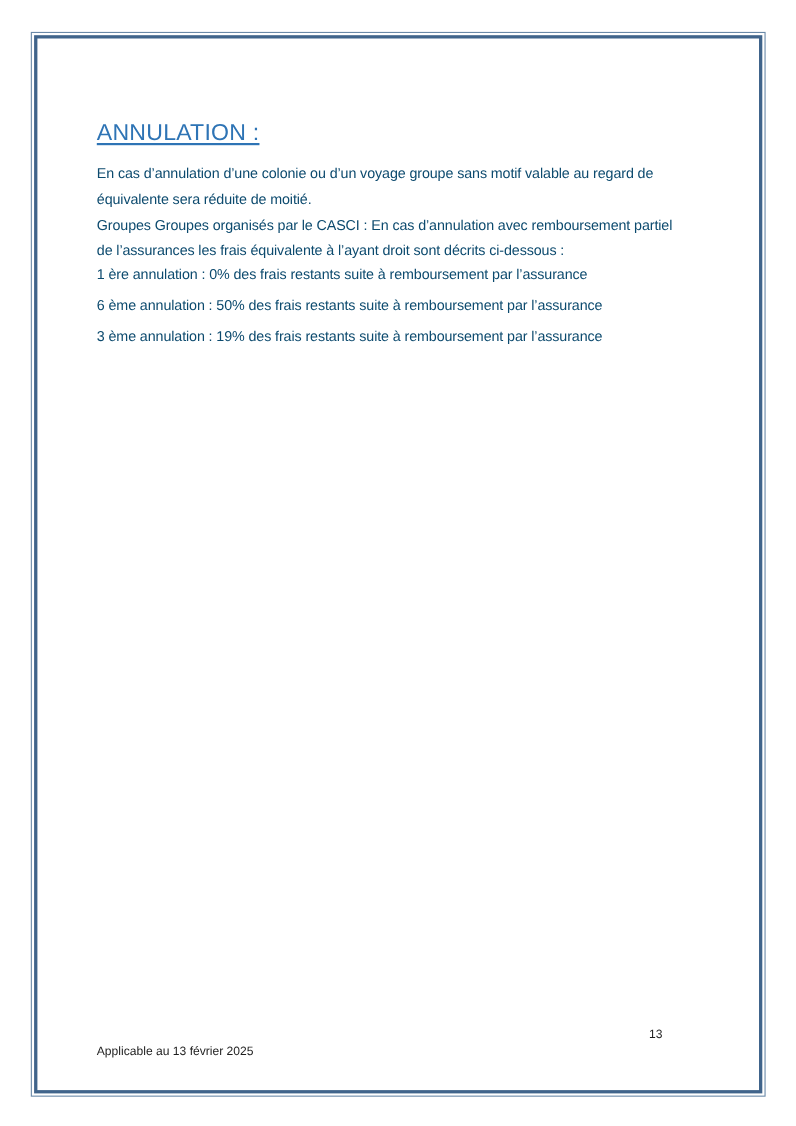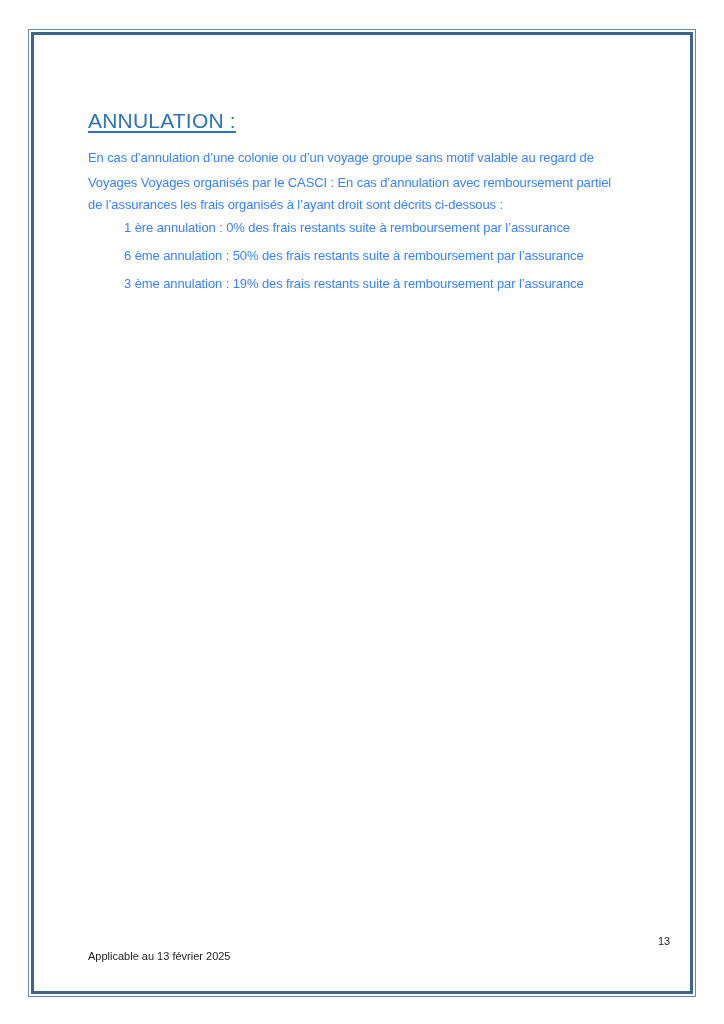--- a/index.html
+++ b/index.html
@@ -38,59 +38,60 @@
     text-underline-offset: 3px;
     margin-bottom: 13px;
     letter-spacing: 0.2px;
   }
   .para { margin: 0; }
   .para-1 { margin-bottom: 2px; }
   .para-2 { margin-bottom: 0; }
   .line {
     font-size: 13px;
     line-height: 22.5px;
-    color: #3b82f6;
+    color: #0c4a6e;
     letter-spacing: -0.1px;
     white-space: nowrap;
   }
-  .list-line { margin-top: 5.5px; margin-left: 36px; }
+  .list-line { margin-top: 5.5px; }
   .list-line:first-of-type { margin-top: 0; }
   .footer-date {
     position: absolute;
     left: 88px; top: 949px;
     font-size: 11px;
     line-height: 14px;
     color: #1e1e1e;
   }
   .page-number {
     position: absolute;
-    left: 658px; top: 934px;
+    left: 590px; top: 934px;
     font-size: 11px;
     line-height: 14px;
     color: #1e1e1e;
   }
 </style>
 </head>
 <body>
 
 <div class="page">
 
   <div class="page-frame"></div>
 
   <div class="content">
 
     <div class="doc-title">ANNULATION :</div>
 
     <div class="para para-1">
       <div class="line">En cas d’annulation d’une colonie ou d’un voyage groupe sans motif valable au regard de</div>
+      <div class="line">équivalente sera réduite de moitié.</div>
     </div>
 
     <div class="para para-2">
-      <div class="line">Voyages Voyages organisés par le CASCI : En cas d’annulation avec remboursement partiel</div>
-      <div class="line">de l’assurances les frais organisés à l’ayant droit sont décrits ci-dessous :</div>
+      <div class="line">Groupes Groupes organisés par le CASCI : En cas d’annulation avec remboursement partiel</div>
+      <div class="line">de l’assurances les frais équivalente à l’ayant droit sont décrits ci-dessous :</div>
     </div>
 
     <div>
       <div class="line list-line">1 ère annulation : 0% des frais restants suite à remboursement par l’assurance</div>
       <div class="line list-line">6 ème annulation : 50% des frais restants suite à remboursement par l’assurance</div>
       <div class="line list-line">3 ème annulation : 19% des frais restants suite à remboursement par l’assurance</div>
     </div>
 
   </div>
 

